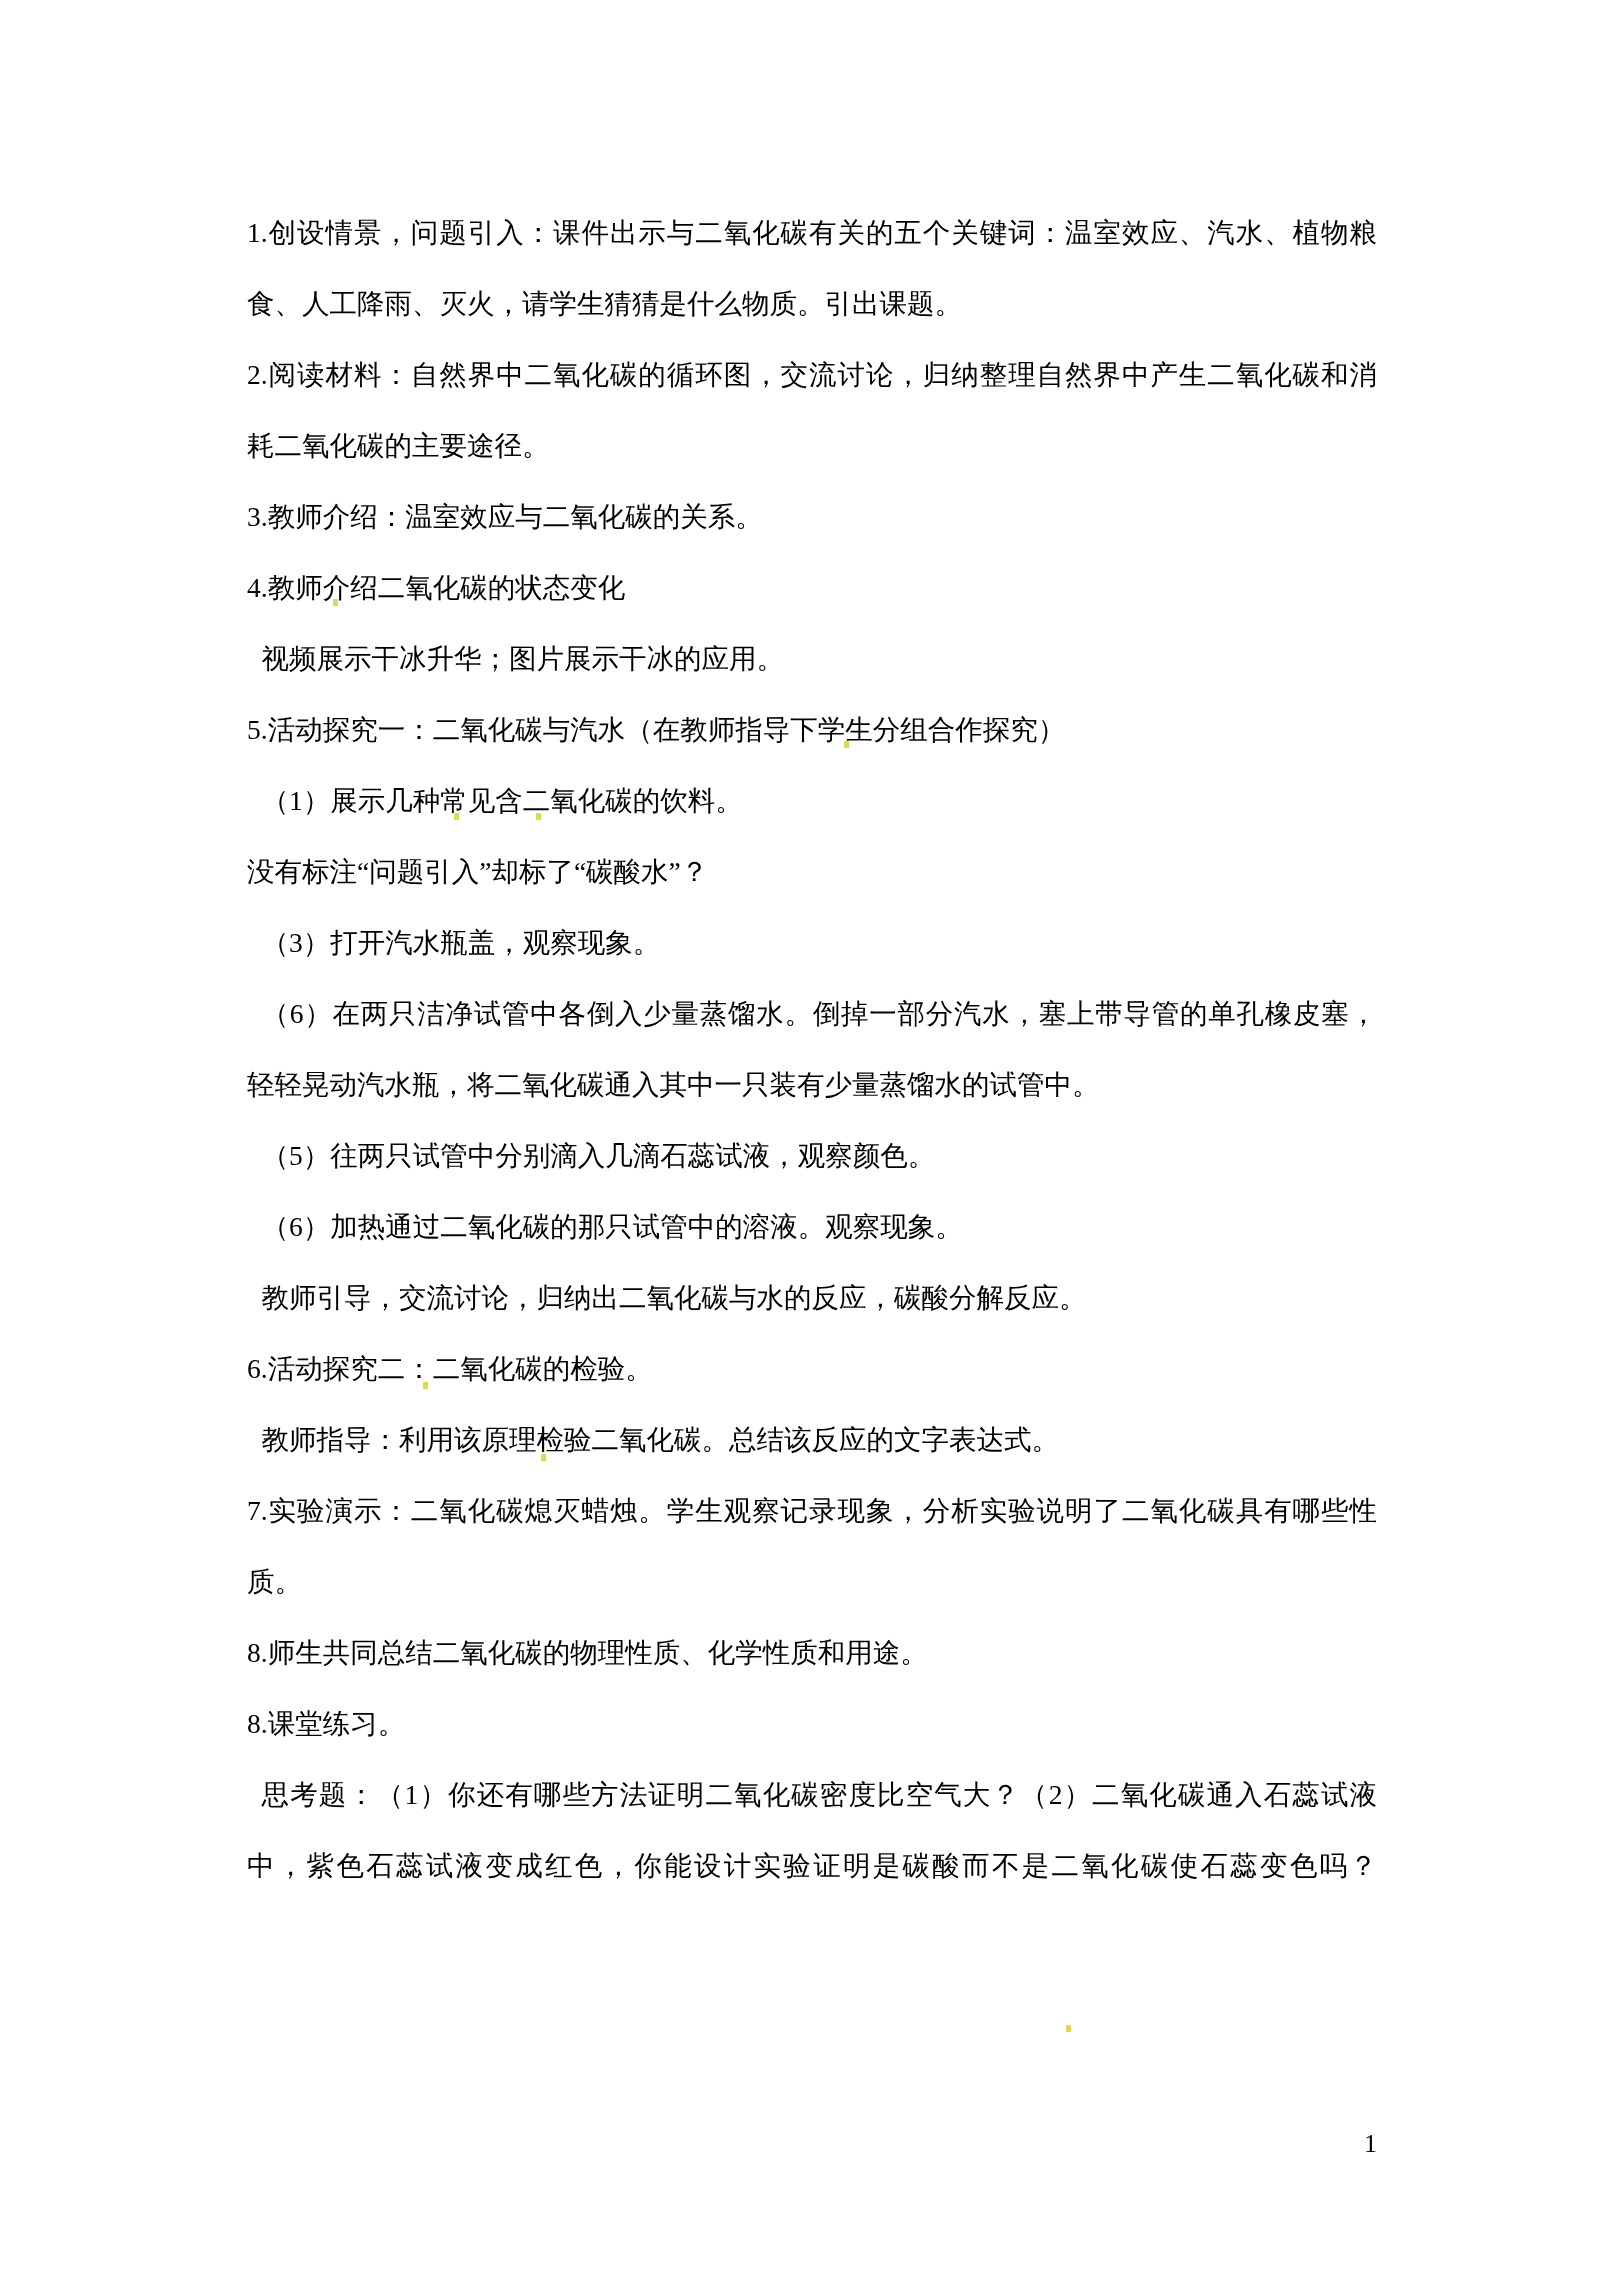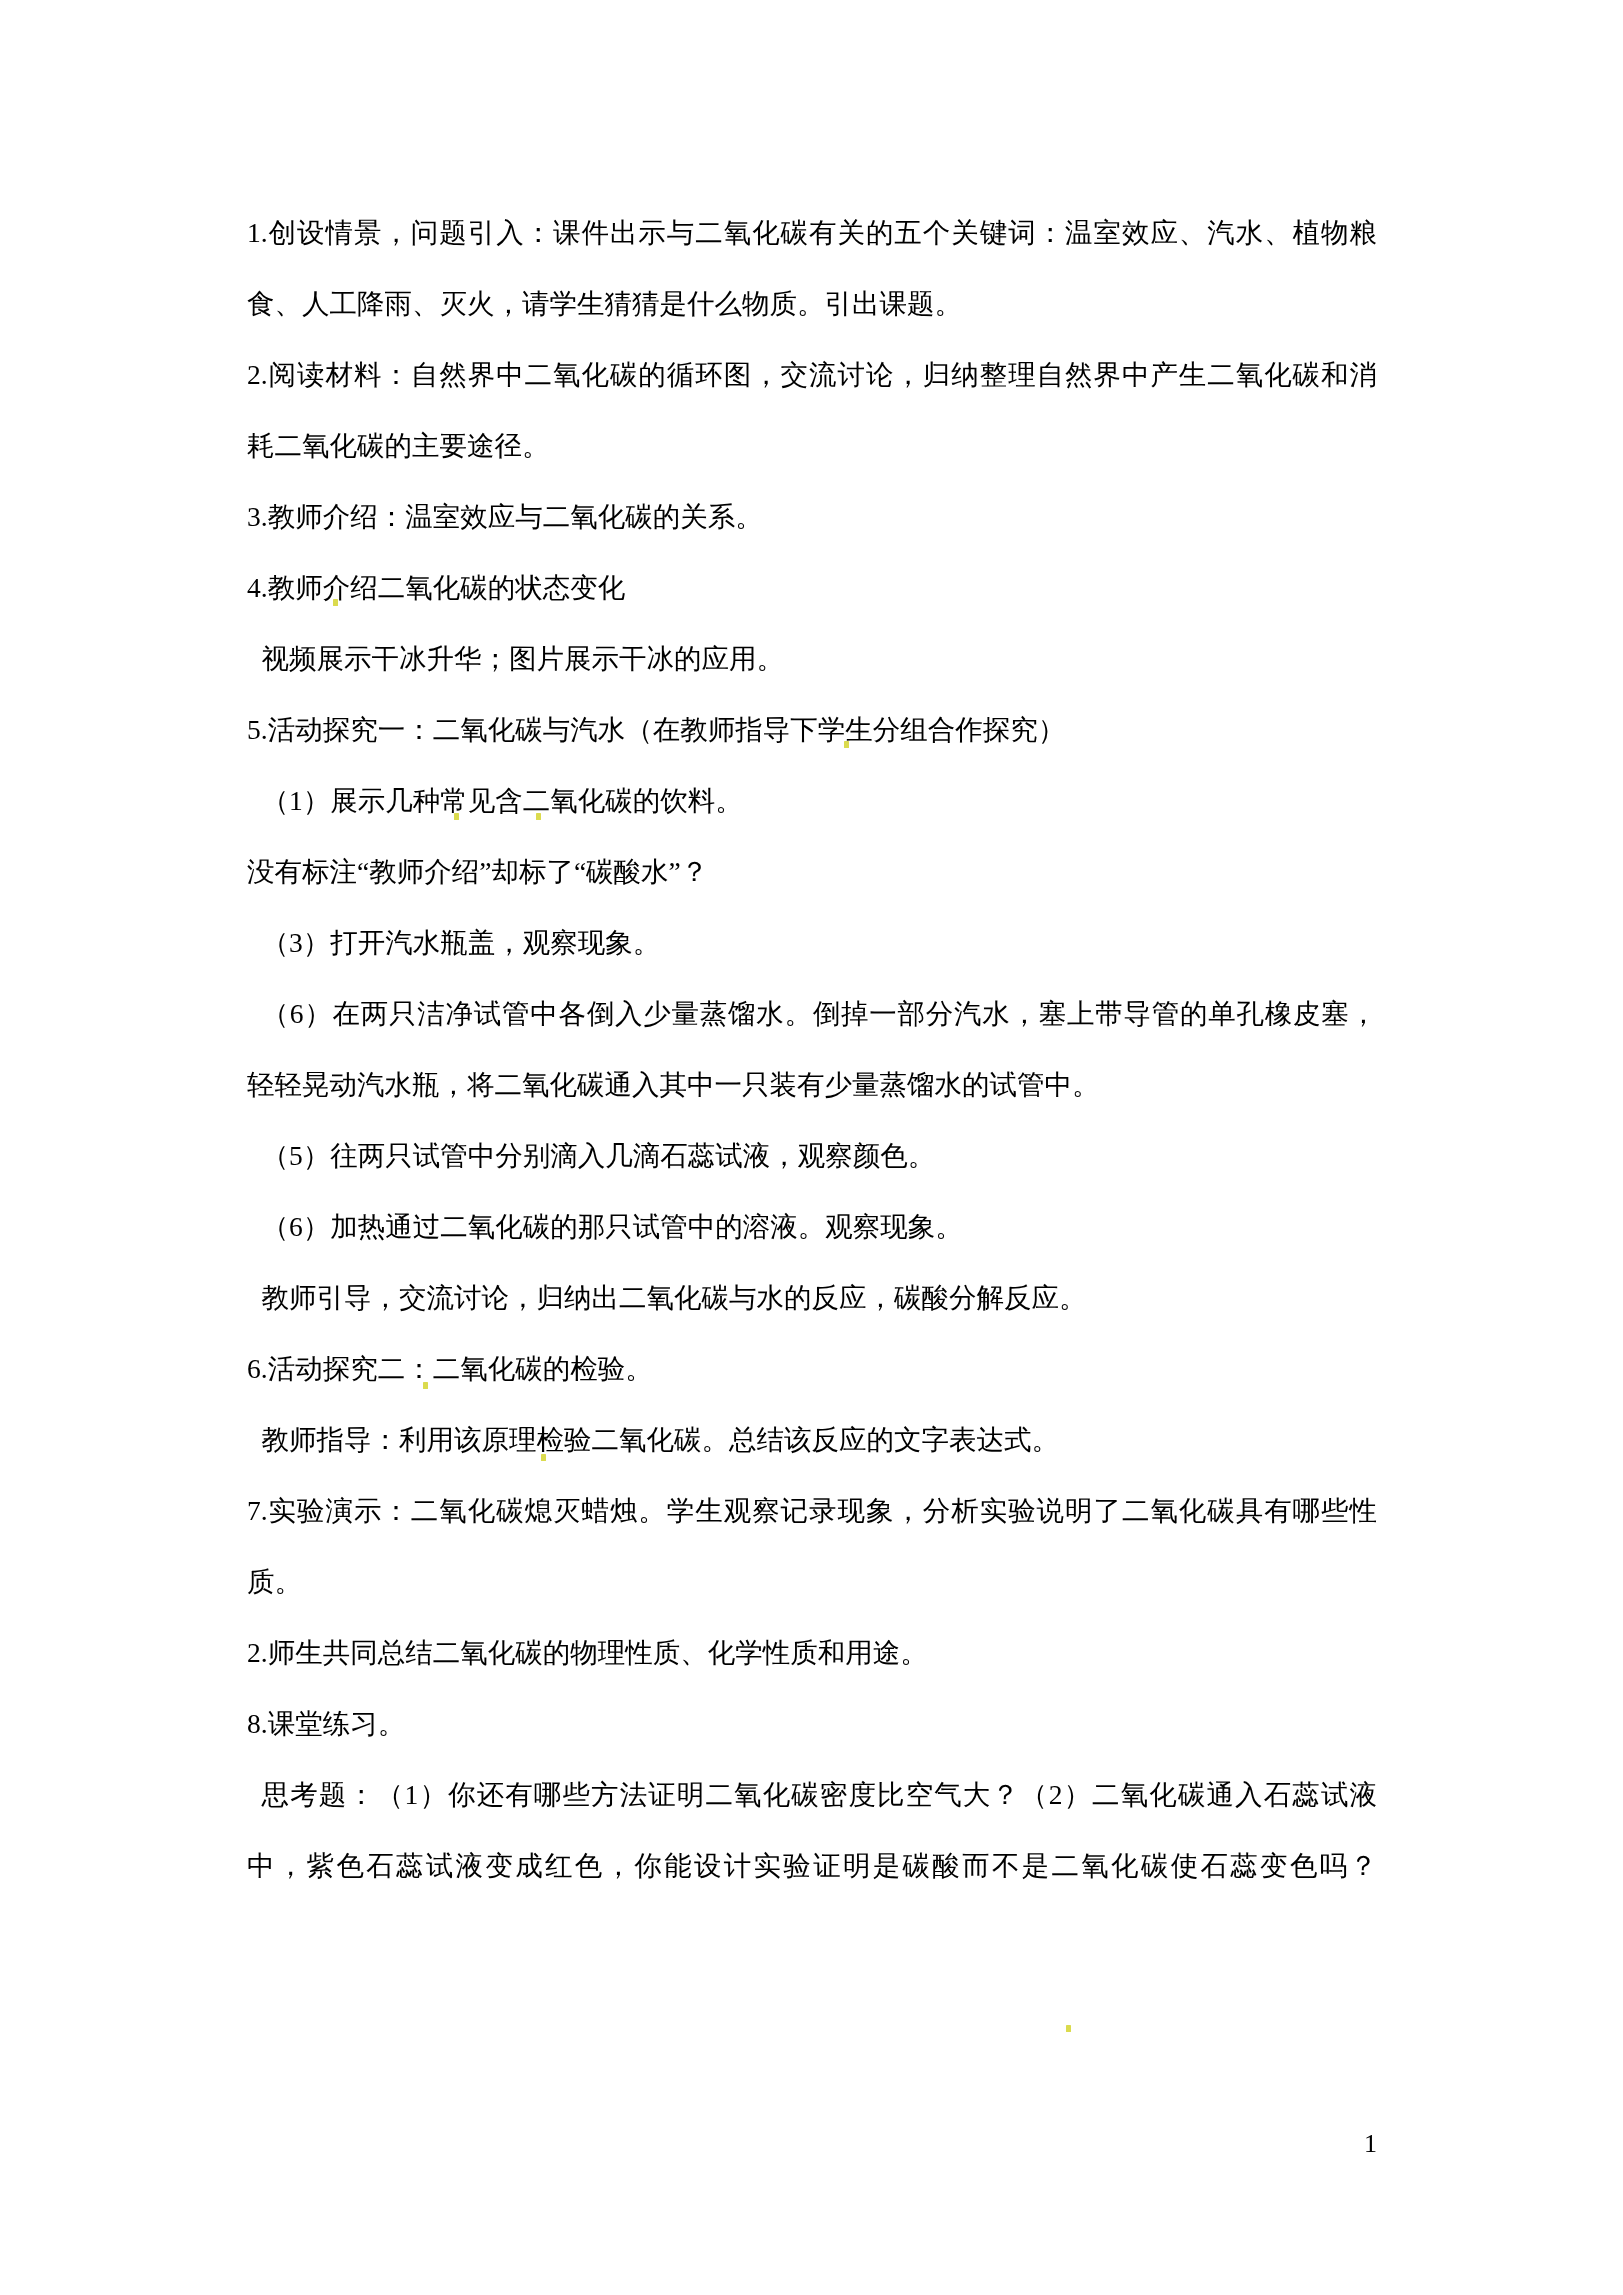--- a/index.html
+++ b/index.html
@@ -60,32 +60,32 @@
   <div class="text-block" id="text-block">
       <div class="line j">1.创设情景，问题引入：课件出示与二氧化碳有关的五个关键词：温室效应、汽水、植物粮</div>
       <div class="line">食、人工降雨、灭火，请学生猜猜是什么物质。引出课题。</div>
       <div class="line j">2.阅读材料：自然界中二氧化碳的循环图，交流讨论，归纳整理自然界中产生二氧化碳和消</div>
       <div class="line">耗二氧化碳的主要途径。</div>
       <div class="line">3.教师介绍：温室效应与二氧化碳的关系。</div>
       <div class="line">4.教师介绍二氧化碳的状态变化</div>
       <div class="line ind">视频展示干冰升华；图片展示干冰的应用。</div>
       <div class="line">5.活动探究一：二氧化碳与汽水（在教师指导下学生分组合作探究）</div>
       <div class="line ind">（1）展示几种常见含二氧化碳的饮料。</div>
-      <div class="line">没有标注“教师介绍”却标了“碳酸水”？</div>
+      <div class="line">没有标注“问题引入”却标了“碳酸水”？</div>
       <div class="line ind">（3）打开汽水瓶盖，观察现象。</div>
       <div class="line ind j">（6）在两只洁净试管中各倒入少量蒸馏水。倒掉一部分汽水，塞上带导管的单孔橡皮塞，</div>
       <div class="line">轻轻晃动汽水瓶，将二氧化碳通入其中一只装有少量蒸馏水的试管中。</div>
       <div class="line ind">（5）往两只试管中分别滴入几滴石蕊试液，观察颜色。</div>
       <div class="line ind">（6）加热通过二氧化碳的那只试管中的溶液。观察现象。</div>
       <div class="line ind">教师引导，交流讨论，归纳出二氧化碳与水的反应，碳酸分解反应。</div>
       <div class="line">6.活动探究二：二氧化碳的检验。</div>
       <div class="line ind">教师指导：利用该原理检验二氧化碳。总结该反应的文字表达式。</div>
       <div class="line j">7.实验演示：二氧化碳熄灭蜡烛。学生观察记录现象，分析实验说明了二氧化碳具有哪些性</div>
       <div class="line">质。</div>
-      <div class="line">2.师生共同总结二氧化碳的物理性质、化学性质和用途。</div>
+      <div class="line">8.师生共同总结二氧化碳的物理性质、化学性质和用途。</div>
       <div class="line">8.课堂练习。</div>
       <div class="line ind j">思考题：（1）你还有哪些方法证明二氧化碳密度比空气大？（2）二氧化碳通入石蕊试液</div>
       <div class="line j">中，紫色石蕊试液变成红色，你能设计实验证明是碳酸而不是二氧化碳使石蕊变色吗？</div>
     </div>
   <div class="footer-pagenum">1</div>
   <div id="marks-layer">
       <span class="proof-mark" style="left: 333px; top: 599px; background: rgb(217, 217, 69); position: absolute;"></span>
       <span class="proof-mark" style="left: 454px; top: 813px; background: rgb(217, 217, 69); position: absolute;"></span>
       <span class="proof-mark" style="left: 536px; top: 813px; background: rgb(217, 217, 69); position: absolute;"></span>
       <span class="proof-mark" style="left: 844px; top: 741px; background: rgb(217, 217, 69); position: absolute;"></span>

